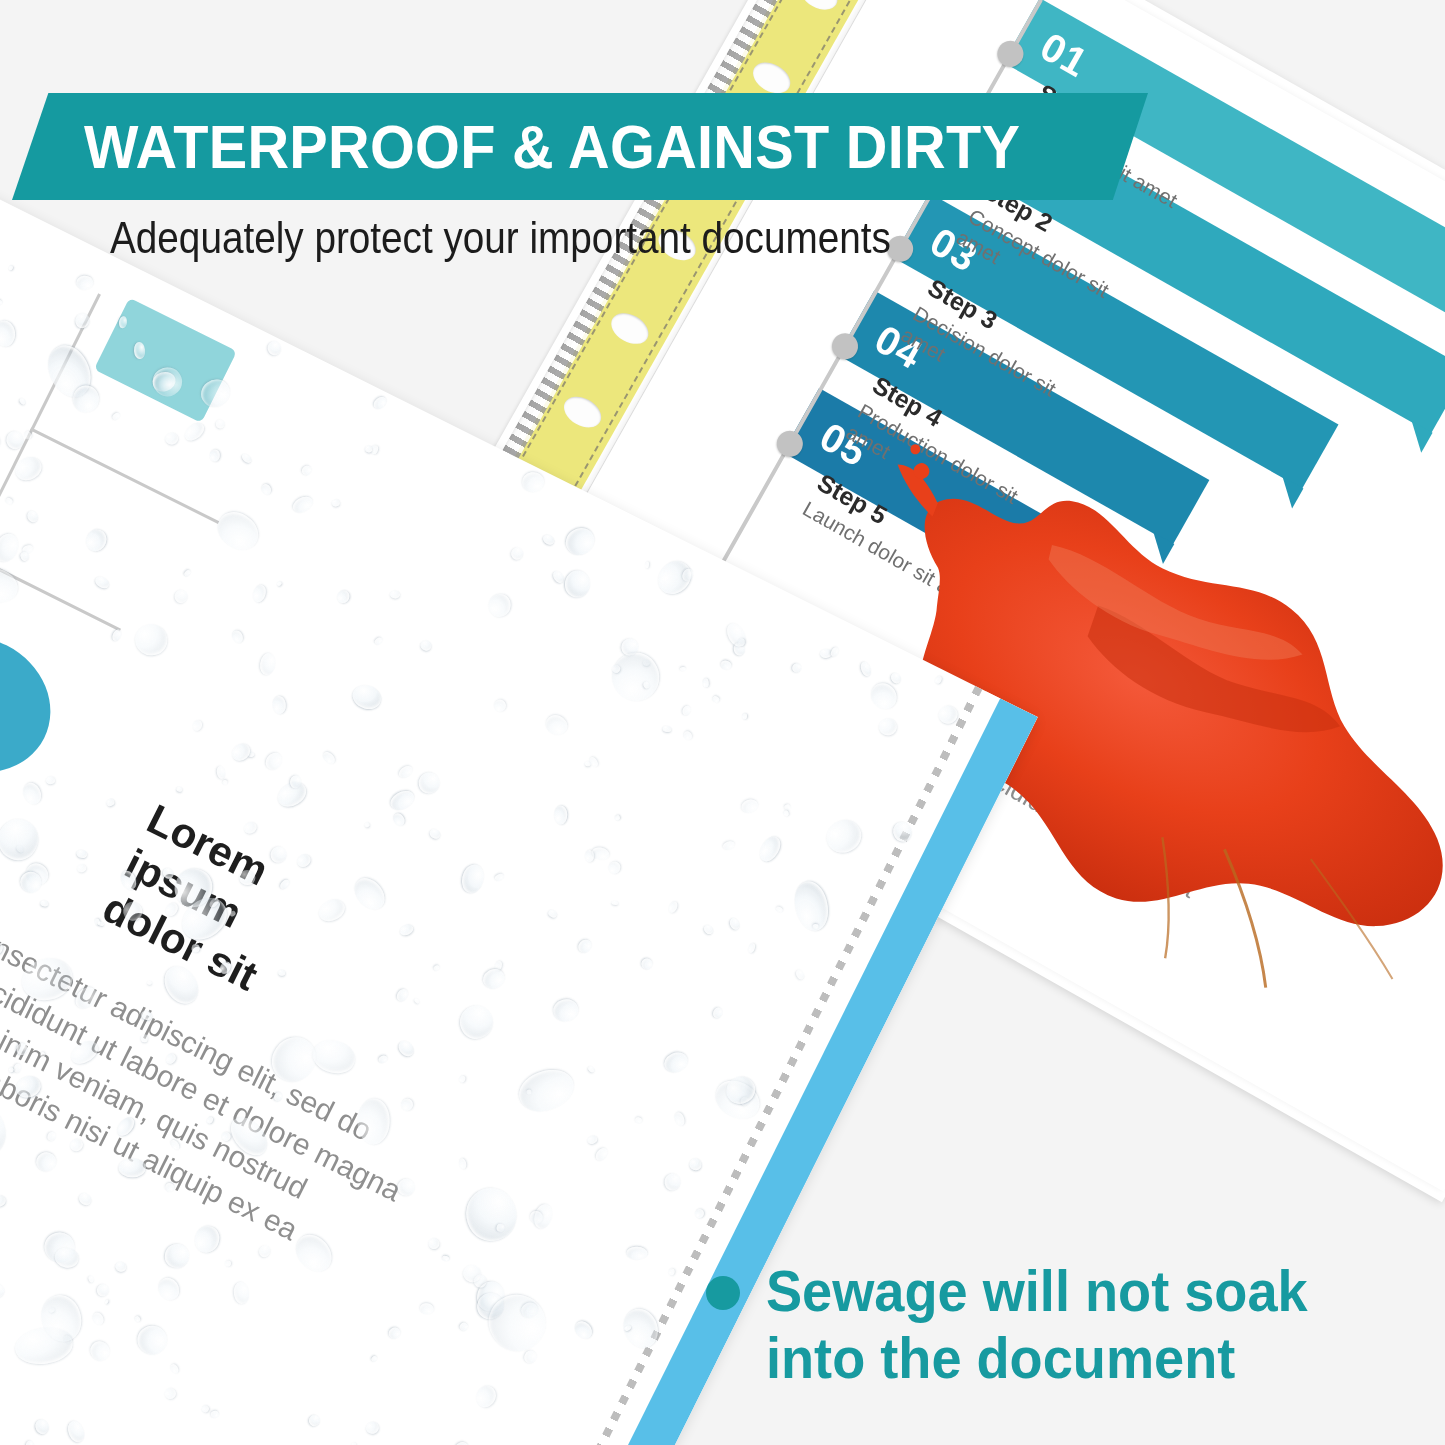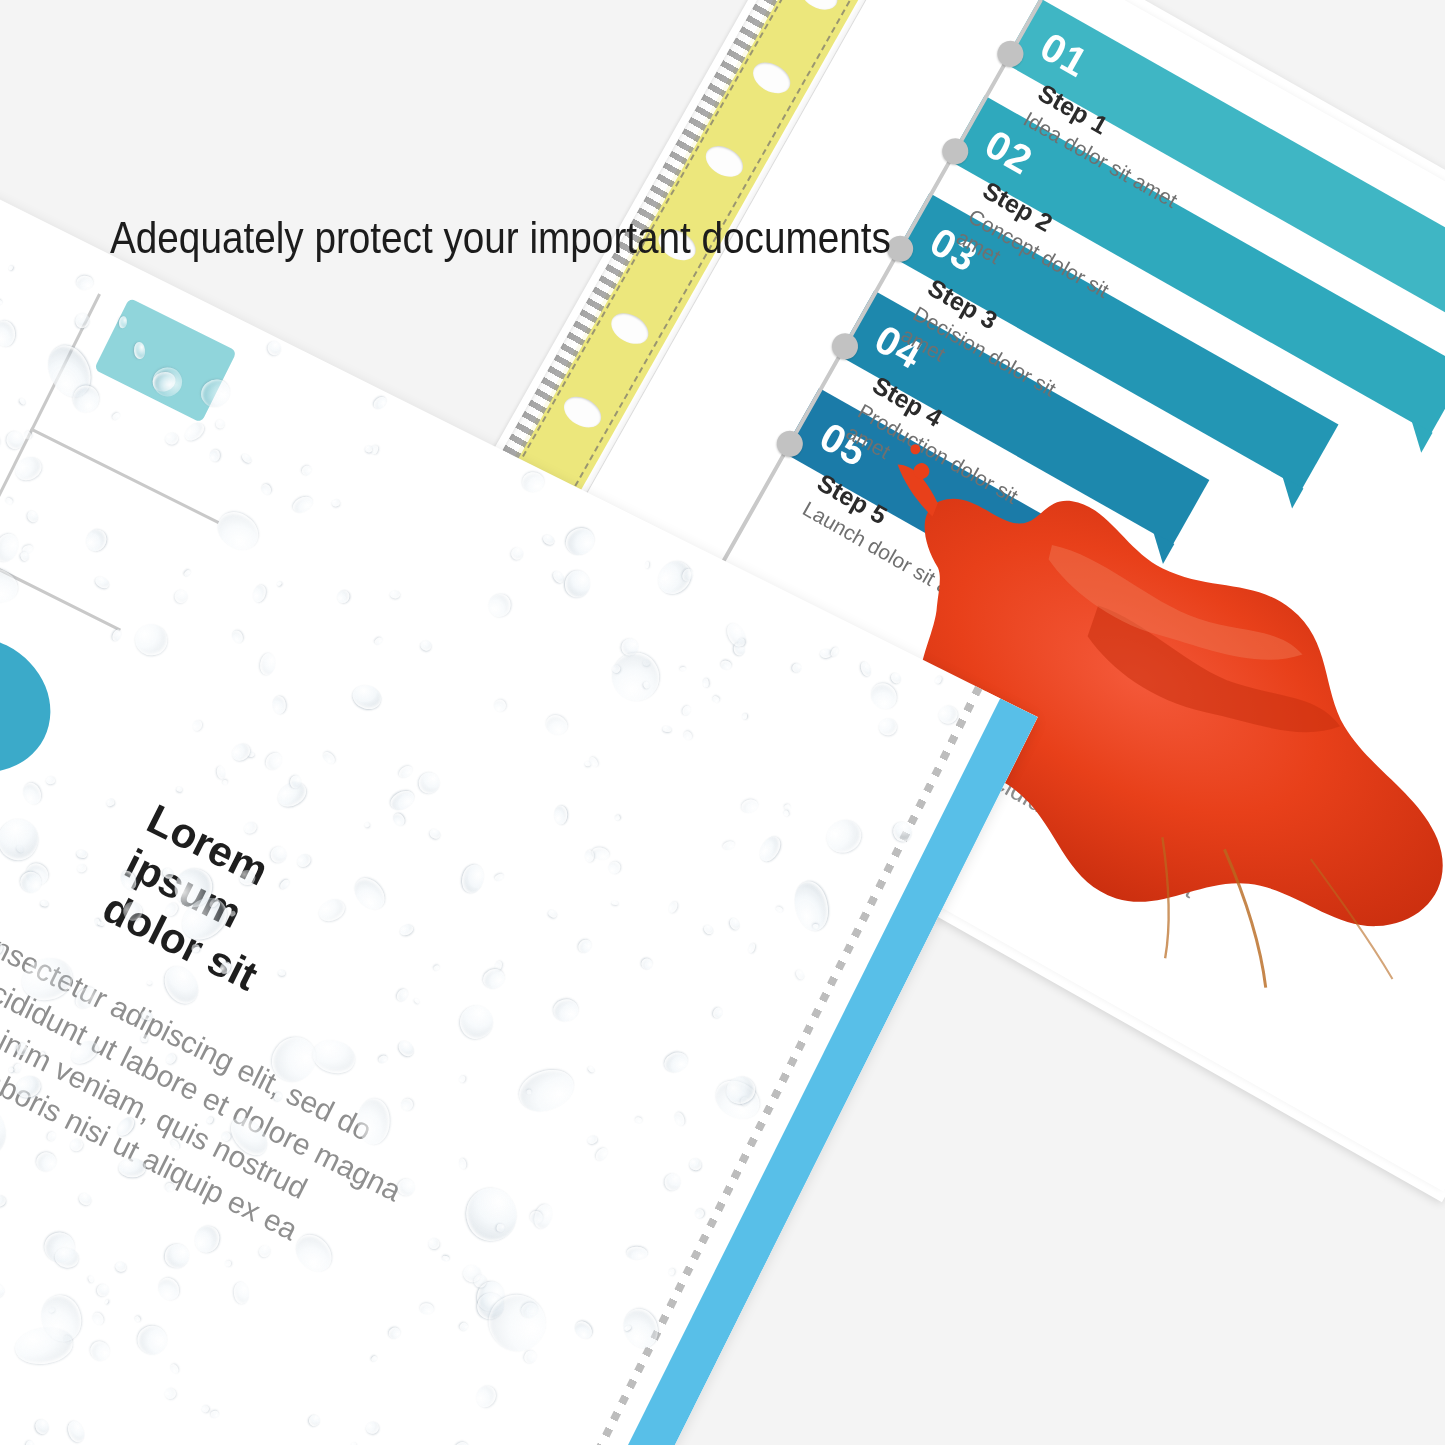--- a/index.html
+++ b/index.html
@@ -571,16 +571,26 @@
           <div class="drop" style="width: 12.8818px; height: 12.8757px; left: 925.939px; top: 746.644px; transform: rotate(347deg); opacity: 0.65;"></div>
           <div class="drop" style="width: 5.58036px; height: 4.60562px; left: 544.288px; top: 533.026px; transform: rotate(298deg); opacity: 0.67;"></div>
           <div class="drop" style="width: 8.49163px; height: 8.08397px; left: 933.838px; top: 798.155px; transform: rotate(105deg); opacity: 0.89;"></div>
           <div class="drop" style="width: 9.45409px; height: 6.92504px; left: 829.359px; top: 389.153px; transform: rotate(3deg); opacity: 0.82;"></div>
           <div class="drop" style="width: 9.14543px; height: 6.97698px; left: 742.014px; top: 594.516px; transform: rotate(127deg); opacity: 0.95;"></div>
           <div class="drop" style="width: 13.1103px; height: 10.8044px; left: 517.723px; top: 444.594px; transform: rotate(300deg); opacity: 0.62;"></div>
         </div>
     </div>
   </div>
 
+  <div class="banner">
+    <div class="banner-title">WATERPROOF &amp; AGAINST DIRTY</div>
+  </div>
   <div class="subtitle">Adequately protect your important documents</div>
 
+  <div class="callout">
+    <div class="callout-dot"></div>
+    <div class="callout-lines">
+      <span>Sewage will not soak</span>
+      <span>into the document</span>
+    </div>
+  </div>
 
 </div>
 
 </body></html>

